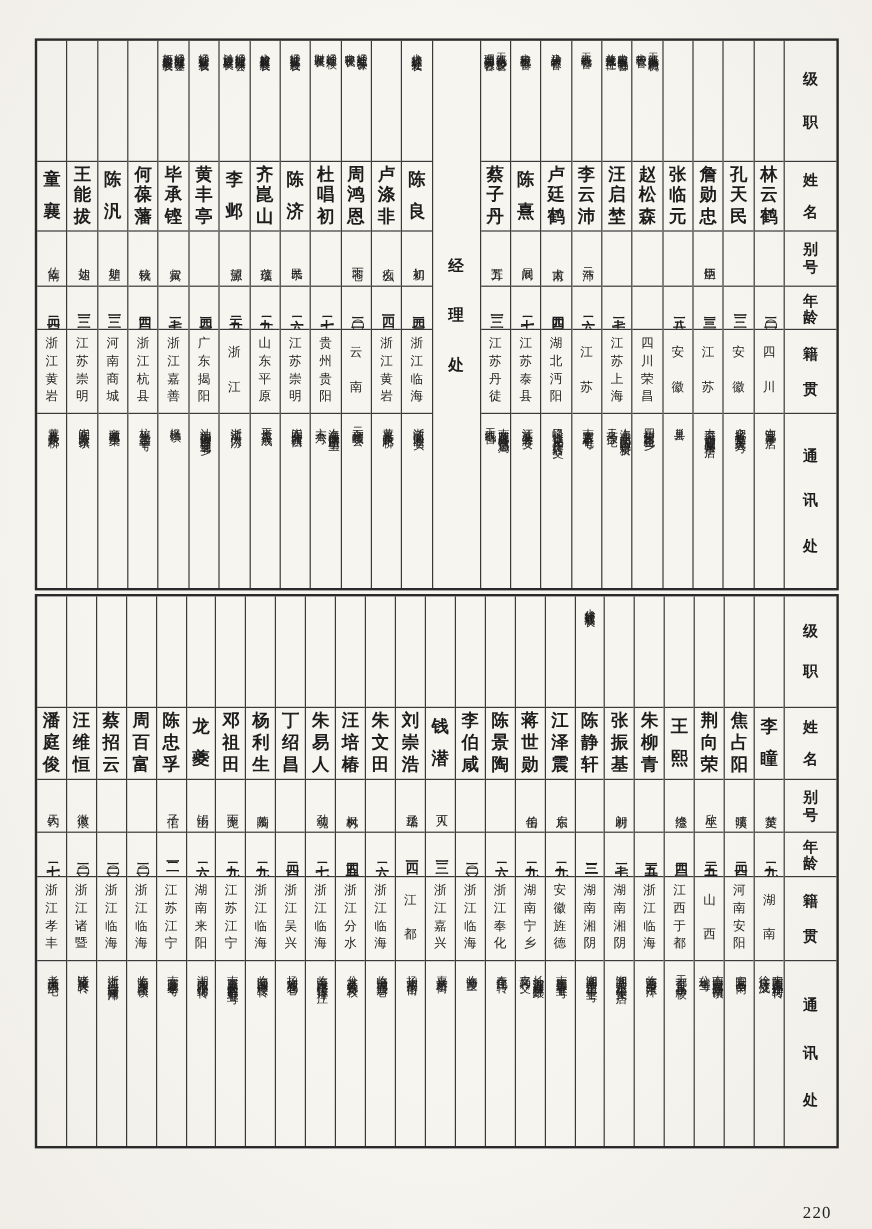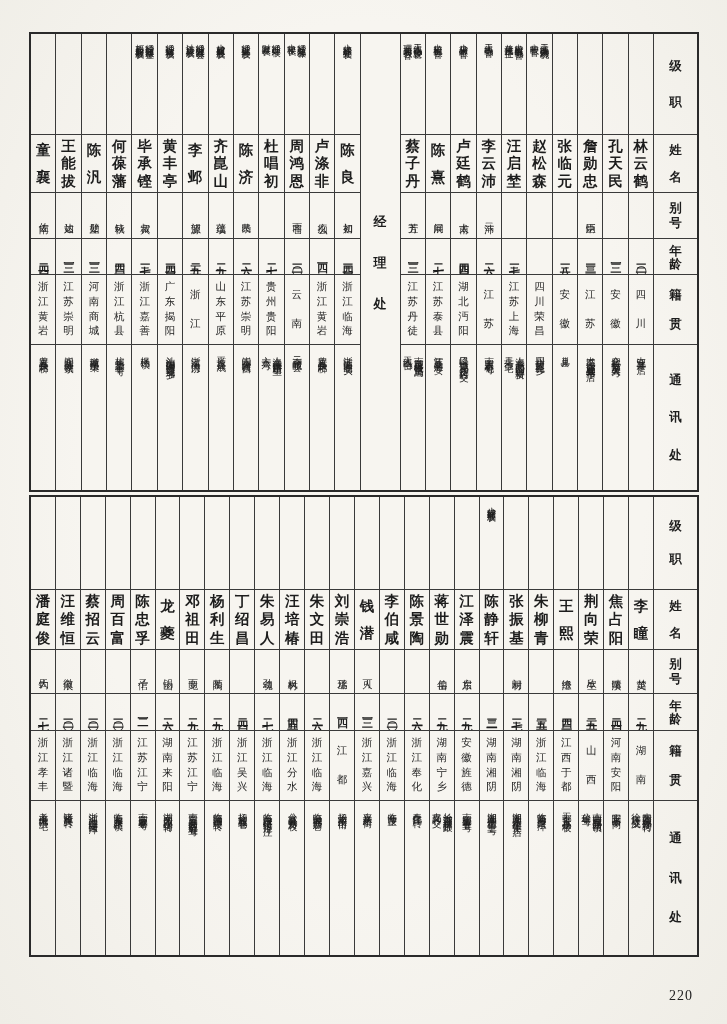--- a/index.html
+++ b/index.html
@@ -31,21 +31,21 @@
   .vt { writing-mode:vertical-rl; text-orientation:upright; white-space:pre-line; }
   .rank-text  { font-size:9px;   line-height:10px; letter-spacing:1px; }
   .alias-text { font-size:10px;  letter-spacing:1px; }
   .age-text   { font-size:11px;  letter-spacing:2px; font-weight:bold; }
   .addr-text  { font-size:9.5px; line-height:11px; letter-spacing:1.5px; }
   .nchar { font-size:14.5px; font-weight:bold; line-height:1; }
   .tchar { font-size:10.5px; line-height:1; }
   .hcell { flex-direction:column; align-items:center; justify-content:space-evenly; padding:6px 0; }
   .hchar { font-size:12.5px; font-weight:bold; line-height:1; letter-spacing:0; }
   .dchar { font-size:13px; font-weight:bold; line-height:1; }
-  .page-number { position:absolute; right:34px; bottom:20px; font-size:14px; letter-spacing:1px; color:#222;margin-left:18px; }
+  .page-number { position:absolute; right:34px; bottom:4px; font-size:14px; letter-spacing:1px; color:#222;margin-left:18px; }
 </style>
 </head>
 <body>
 
 <div class="page">
   <div class="tables">
     <div class="roster top" id="table-top">
         <div class="col header">
           <div class="cell rank hcell">
             <span class="hchar">级</span>

